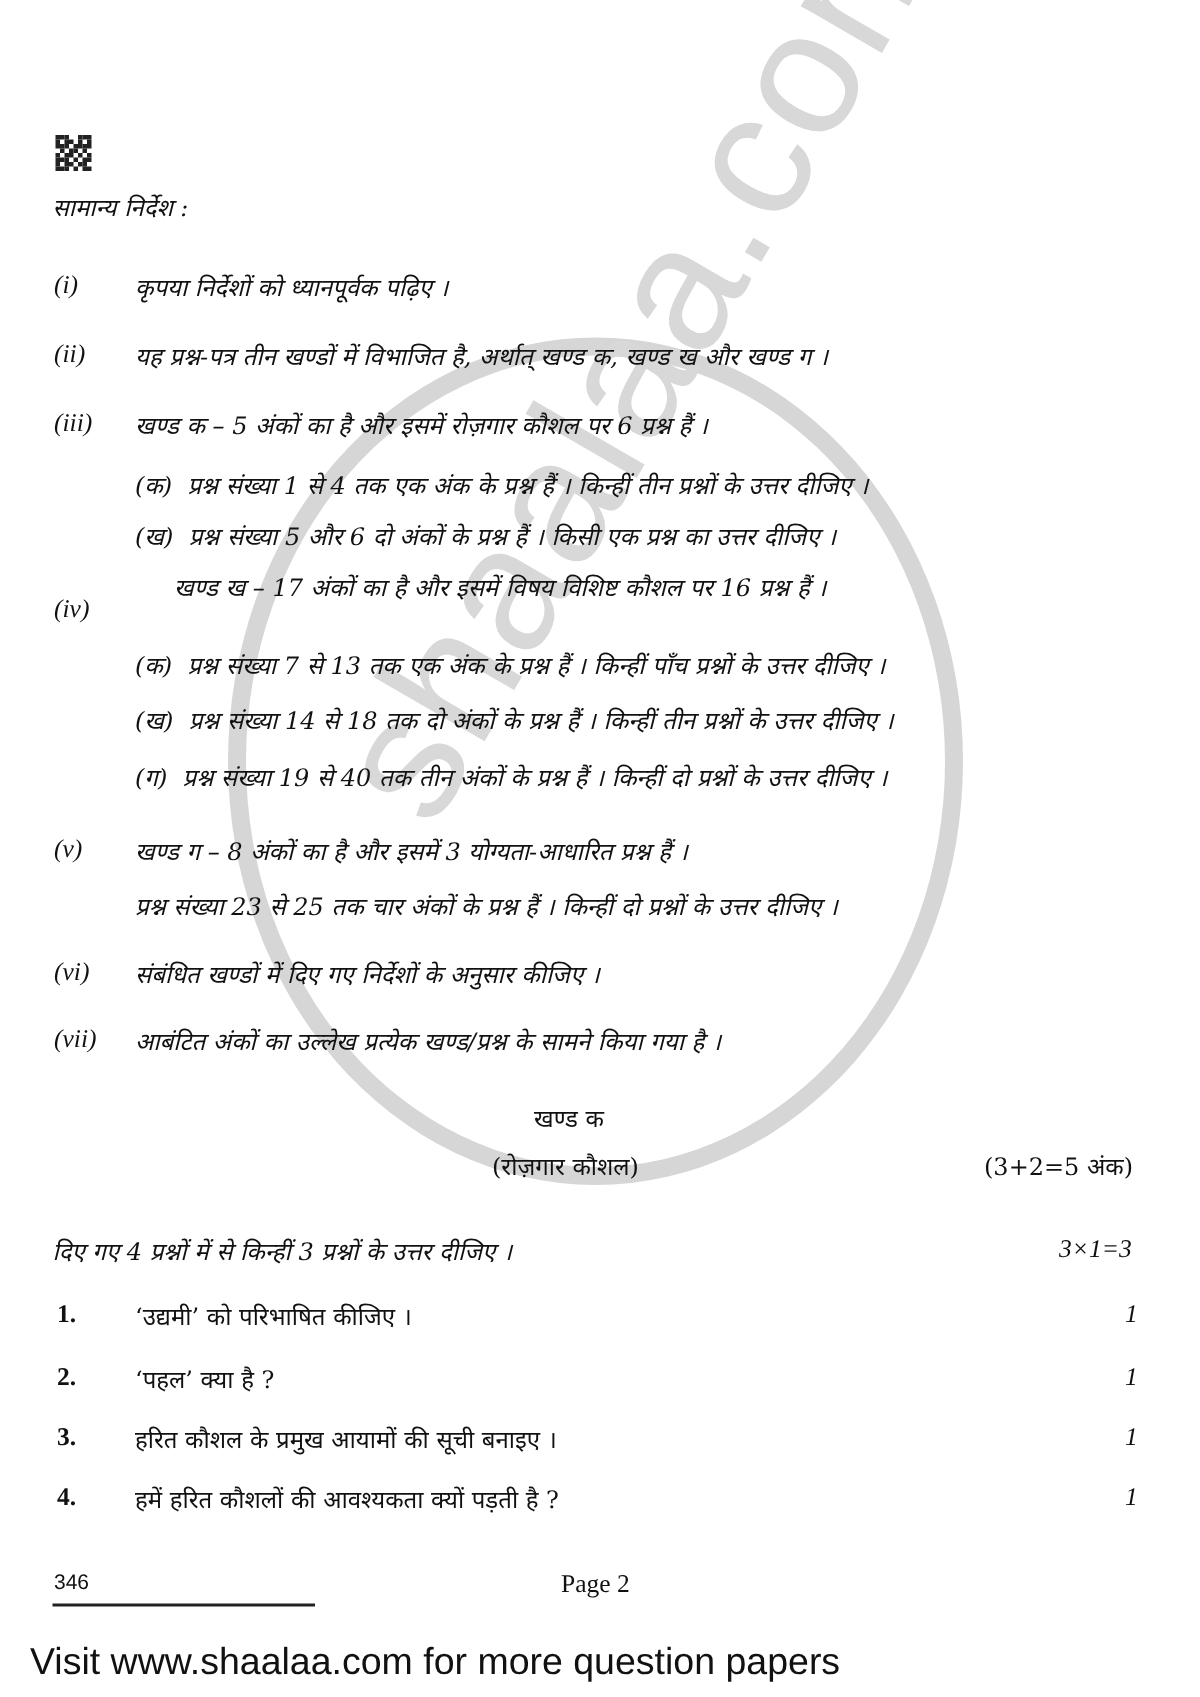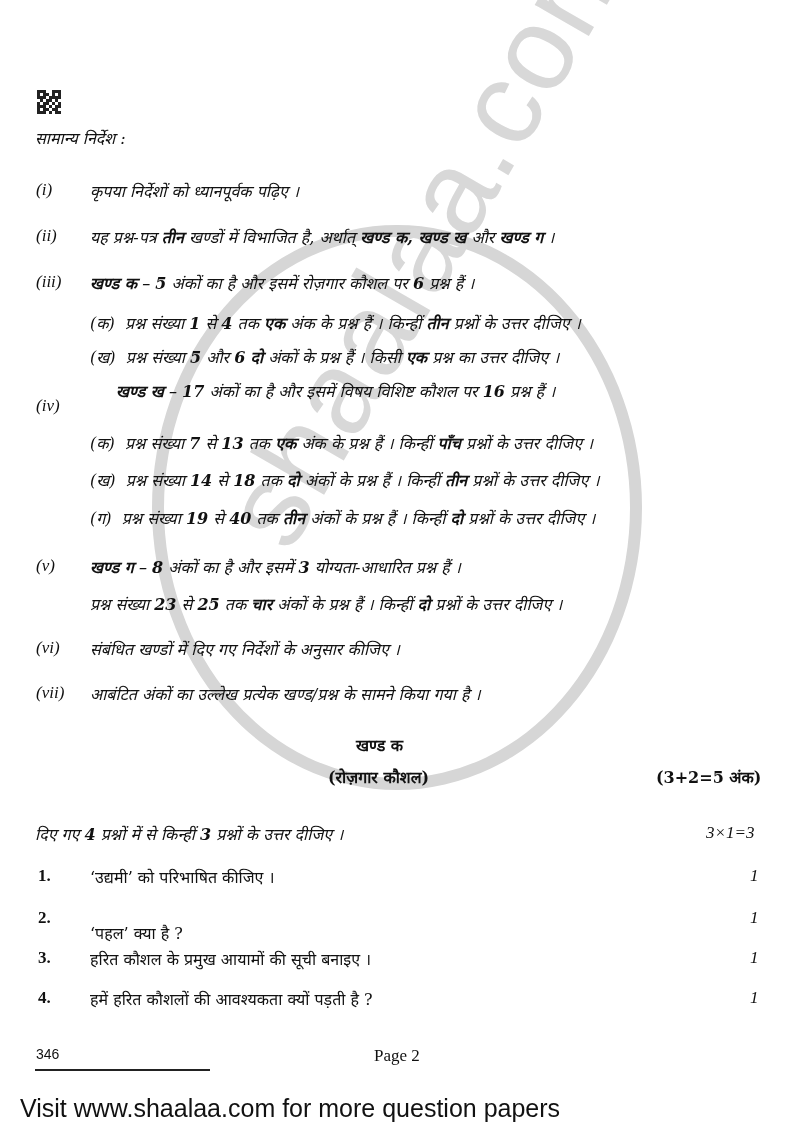--- a/index.html
+++ b/index.html
@@ -2,21 +2,21 @@
 <html><head>
 <meta charset="utf-8">
 <style>
   html, body { margin: 0; padding: 0; background: #ffffff; }
   body {
     width: 800px; height: 1131px; position: relative; overflow: hidden;
     font-family: "DejaVu Serif", "Liberation Serif", serif;
     color: #111111;
   }
   .abs { position: absolute; white-space: nowrap; }
-  .b { font-weight: bold; }
+  .b { font-weight: normal; }
   .instr { font-size: 16px; font-style: italic; }
   .roman { font-family: "Liberation Serif", serif; font-style: italic; font-size: 17px; }
   .qnum { font-family: "Liberation Serif", serif; font-weight: bold; font-size: 17px; }
   .qtext { font-size: 16px; }
   .marks { font-family: "Liberation Serif", serif; font-style: italic; font-size: 17px; }
   .qr {
     position: absolute; left: 37px; top: 90px; width: 24px; height: 24px;
     display: grid; grid-template-columns: repeat(8, 3px); grid-template-rows: repeat(8, 3px);
   }
   .qr span { background: #222; }
@@ -165,21 +165,21 @@
   <span>दिए गए </span><span class="b">4</span><span> प्रश्नों में से किन्हीं </span><span class="b">3</span><span> प्रश्नों के उत्तर दीजिए ।</span>
 </div>
 <div class="abs marks" style="left:706px; top:823px;">3×1=3</div>
 
 <div>
   <div class="abs qnum" style="left:38px; top:866px;">1.</div>
   <div class="abs qtext" style="left:90px; top:866px;">‘उद्यमी’ को परिभाषित कीजिए ।</div>
   <div class="abs marks" style="left:750px; top:866px;">1</div>
 
   <div class="abs qnum" style="left:38px; top:908px;">2.</div>
-  <div class="abs qtext" style="left:90px; top:908px;margin-top:14px;">‘पहल’ क्या है ?</div>
+  <div class="abs qtext" style="left:90px; top:908px;">‘पहल’ क्या है ?</div>
   <div class="abs marks" style="left:750px; top:908px;">1</div>
 
   <div class="abs qnum" style="left:38px; top:948px;">3.</div>
   <div class="abs qtext" style="left:90px; top:948px;">हरित कौशल के प्रमुख आयामों की सूची बनाइए ।</div>
   <div class="abs marks" style="left:750px; top:948px;">1</div>
 
   <div class="abs qnum" style="left:38px; top:988px;">4.</div>
   <div class="abs qtext" style="left:90px; top:988px;">हमें हरित कौशलों की आवश्यकता क्यों पड़ती है ?</div>
   <div class="abs marks" style="left:750px; top:988px;">1</div>
 </div>

